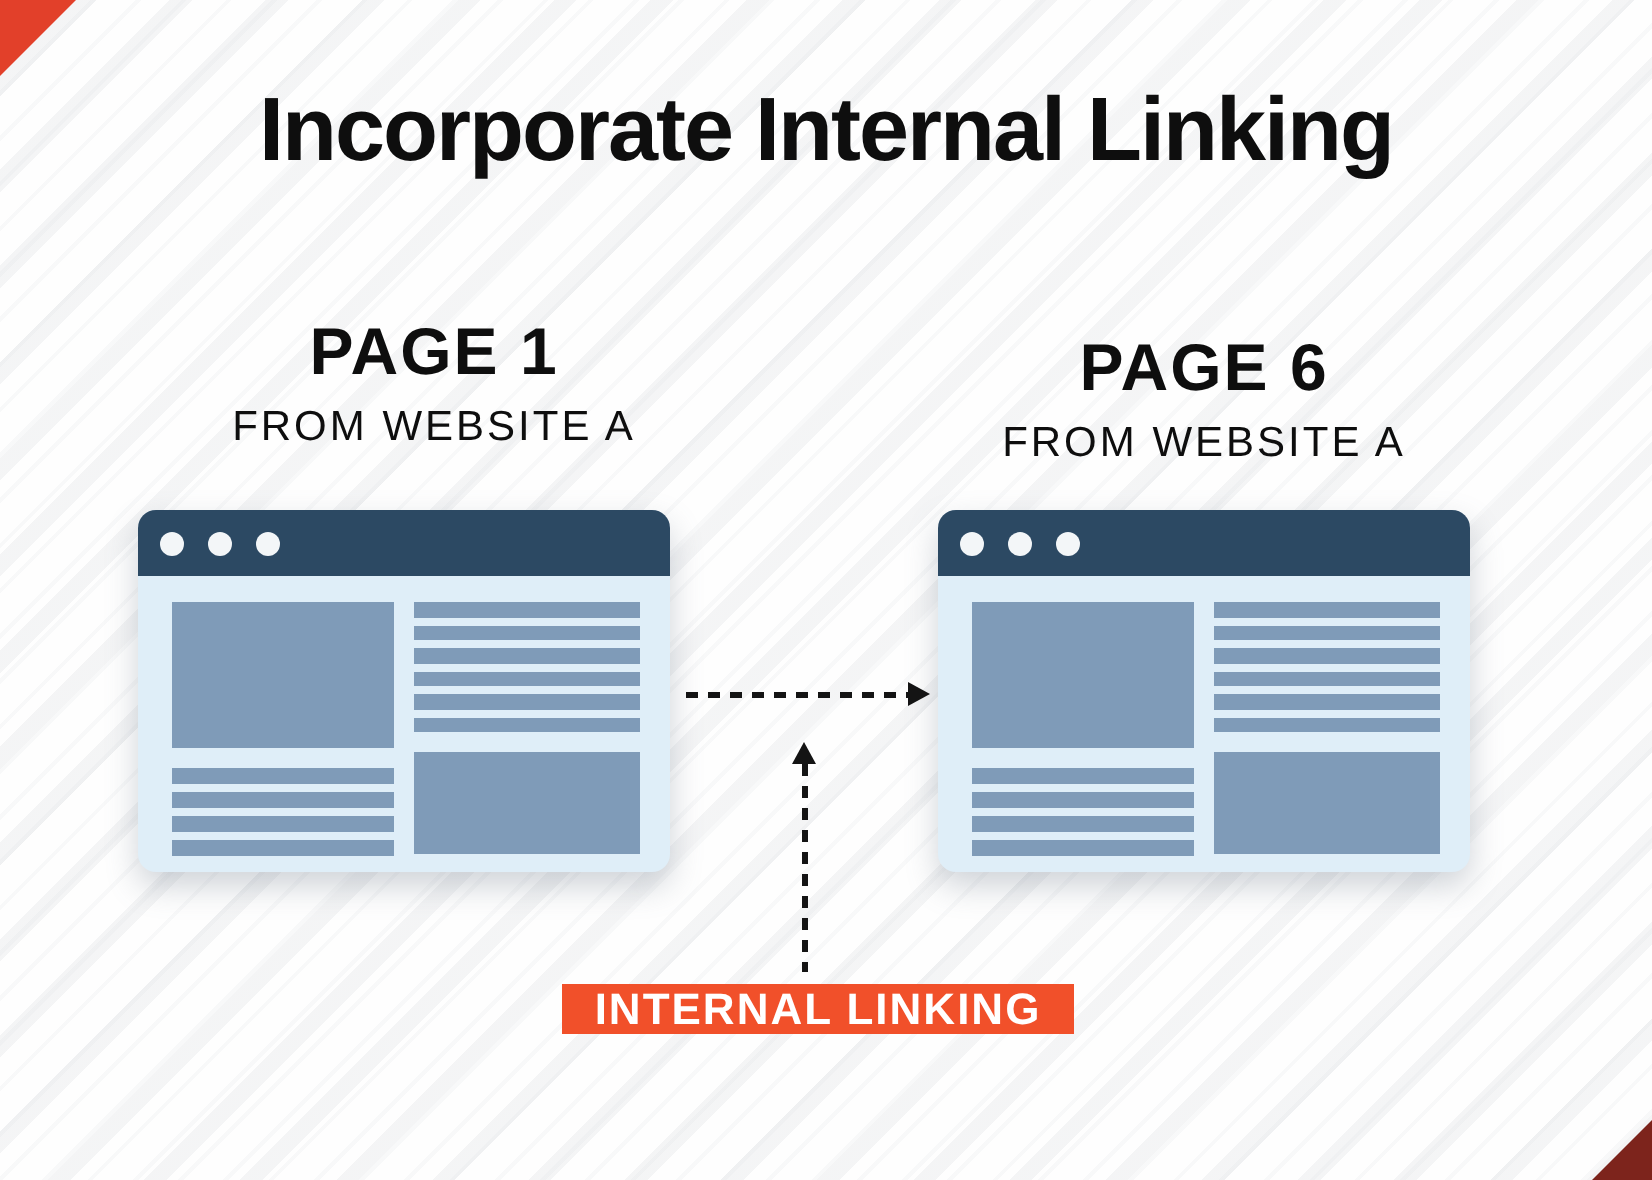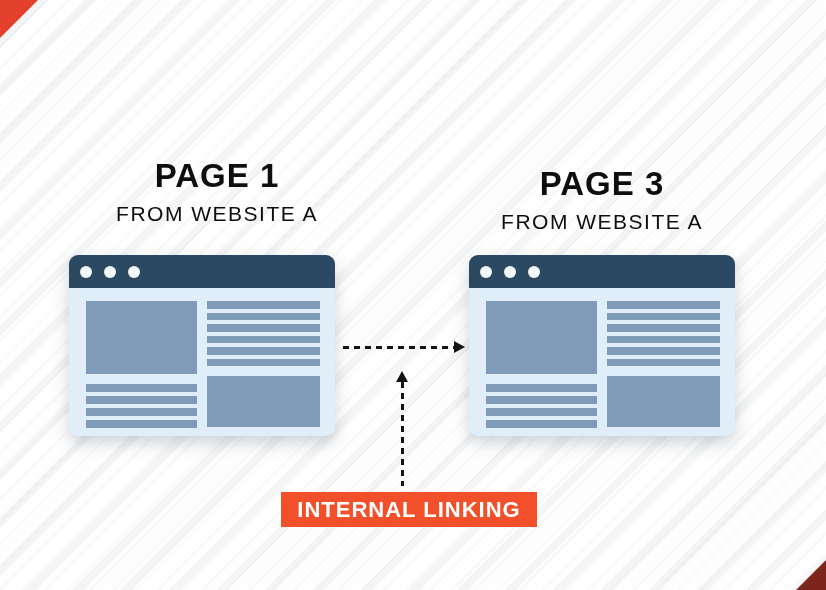--- a/index.html
+++ b/index.html
@@ -93,42 +93,43 @@
     background:repeating-linear-gradient(180deg, #141414 0 6px, transparent 6px 11px);
   }
   .arrow-v-head{
     position:absolute;left:396px;top:371px;width:0;height:0;
     border-bottom:11px solid #141414;
     border-left:6px solid transparent;
     border-right:6px solid transparent;
   }
   
   .badge{
-    position:absolute;left:281px;top:492px;width:256px;height:35px;
+    position:absolute;left:281px;top:492px;width:256px;height:25px;
     background:var(--accent-orange);
     color:#fff;font-size:22px;font-weight:700;letter-spacing:1px;
     display:flex;align-items:center;justify-content:center;
   }
 </style>
 </head>
 <body>
 
 <div class="canvas">
 
   <div class="corner-tl"></div>
   <div class="corner-br"></div>
 
+  <h1 class="headline" style="margin:0">Incorporate Internal Linking</h1>
 
   <div class="page-label" id="label-page1">
     <div class="pl-title">PAGE 1</div>
     <div class="pl-sub">FROM WEBSITE A</div>
   </div>
 
   <div class="page-label" id="label-page2">
-    <div class="pl-title">PAGE 3</div>
+    <div class="pl-title">PAGE 6</div>
     <div class="pl-sub">FROM WEBSITE A</div>
   </div>
 
   <div class="bwindow" id="window1">
     <div class="titlebar">
       <span class="dot"></span>
       <span class="dot"></span>
       <span class="dot"></span>
     </div>
     <div class="content">

